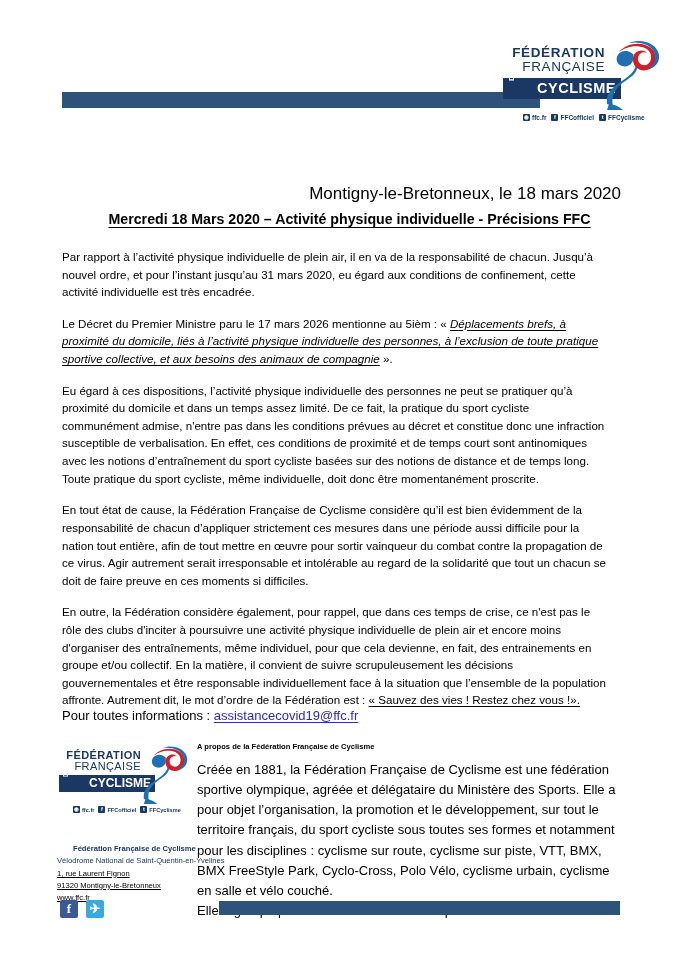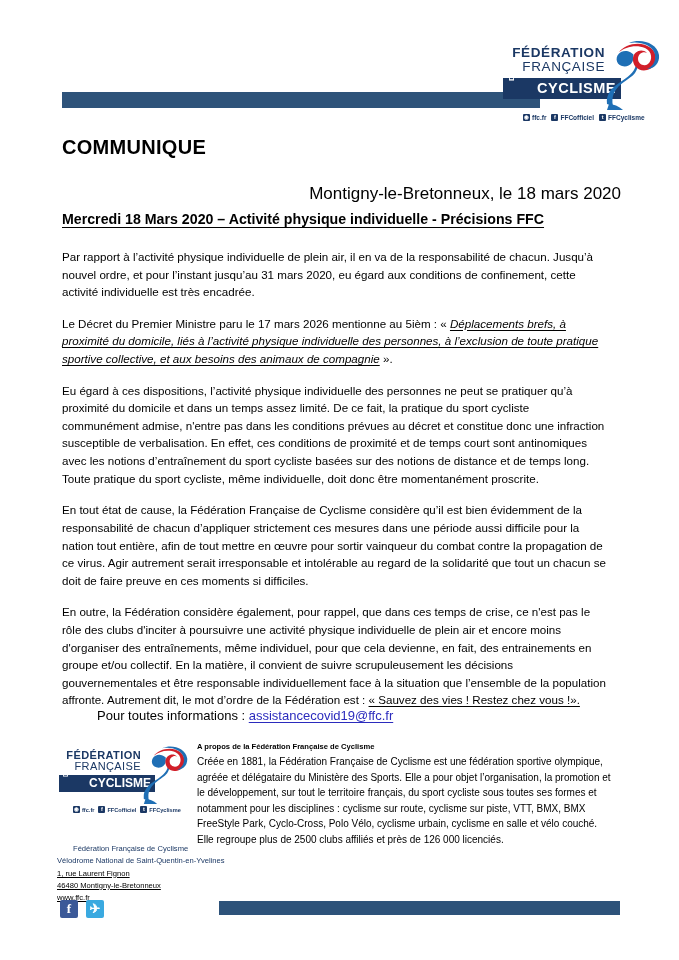--- a/index.html
+++ b/index.html
@@ -143,25 +143,26 @@
     letter-spacing: 0.3px;
   }
   .dateline {
     position: absolute;
     right: 58px;
     top: 184px;
     font-size: 17px;
   }
   .doc-title {
     position: absolute;
-    left: 62px;
+    left: 78px;
     right: 58px;
     top: 211px;
     font-size: 14.2px;
     font-weight: bold;
+    text-align: center;
     text-decoration: underline;
     text-underline-offset: 3px;
   }
 
   
   .body-col {
     position: absolute;
     left: 62px;
     top: 248px;
     width: 558px;
@@ -180,42 +181,41 @@
   .ul-plain {
     text-decoration: underline;
     text-underline-offset: 2px;
   }
 
   .contact-line {
     position: absolute;
     left: 62px;
     top: 708px;
     font-size: 13px;
-    margin-left: 35px;
   }
   .mail-link {
     color: #2b2bbd;
     text-decoration: underline;
     text-underline-offset: 2px;
   }
 
   
   .about {
     position: absolute;
     left: 197px;
     top: 742px;
     width: 424px;
   }
   .about-title {
     font-size: 7.6px;
     font-weight: bold;
-    margin-bottom: 3px;
+    margin-bottom: 9px;
   }
   .about-body {
-    font-size: 10px;
+    font-size: 13px;
     line-height: 1.55;
   }
   .about-body p { margin: 0; }
   .about-extra {
     position: absolute;
     left: 57px;
     top: 826px;
     width: 560px;
     font-size: 7.1px;
     line-height: 1.5;
@@ -273,21 +273,21 @@
 
   
   .foot-contact {
     position: absolute;
     left: 57px;
     top: 843px;
     font-size: 7.6px;
     line-height: 1.62;
     color: #1b3864;
   }
-  .foot-contact .fc-bold { font-weight: normal; padding-left: 16px; }
+  .foot-contact .fc-bold { font-weight: bold; padding-left: 16px; }
   .foot-contact .fc-plain { color: #000000; text-decoration: underline; }
 
   .foot-social {
     position: absolute;
     left: 60px;
     top: 900px;
     display: flex;
     gap: 8px;
   }
   .fs-icon {
@@ -348,21 +348,20 @@
           </span>
           <span class="soc-chip">
             <span class="soc-sq">t</span>
             <span>FFCyclisme</span>
           </span>
         </div>
       </div>
     </div>
   </div>
 
-  <div class="communique">COMMUNIQUE</div>
   <div class="dateline">Montigny-le-Bretonneux, le 18 mars 2020</div>
   <div class="doc-title">Mercredi 18 Mars 2020 – Activité physique individuelle - Précisions FFC</div>
 
   <div class="body-col">
 
     <p class="para">Par rapport à l’activité physique individuelle de plein air, il en va de la responsabilité de chacun. Jusqu’à nouvel ordre, et pour l’instant jusqu’au 31 mars 2020, eu égard aux conditions de confinement, cette activité individuelle est très encadrée.</p>
 
     <p class="para">
       <span>Le Décret du Premier Ministre paru le 17 mars 2026 mentionne au 5ièm : « </span><span class="quote-it">Déplacements brefs, à proximité du domicile, liés à l’activité physique individuelle des personnes, à l’exclusion de toute pratique sportive collective, et aux besoins des animaux de compagnie</span><span> ».</span>
     </p>
@@ -420,21 +419,21 @@
     <div class="about-body">
       <p>Créée en 1881, la Fédération Française de Cyclisme est une fédération sportive olympique, agréée et délégataire du Ministère des Sports. Elle a pour objet l’organisation, la promotion et le développement, sur tout le territoire français, du sport cycliste sous toutes ses formes et notamment pour les disciplines : cyclisme sur route, cyclisme sur piste, VTT, BMX, BMX FreeStyle Park, Cyclo-Cross, Polo Vélo, cyclisme urbain, cyclisme en salle et vélo couché.</p>
       <p>Elle regroupe plus de 2500 clubs affiliés et près de 126 000 licenciés.</p>
     </div>
   </div>
 
   <div class="foot-contact">
     <div class="fc-bold">Fédération Française de Cyclisme</div>
     <div>Vélodrome National de Saint-Quentin-en-Yvelines</div>
     <div class="fc-plain">1, rue Laurent Fignon</div>
-    <div class="fc-plain">46480 Montigny-le-Bretonneux</div>
+    <div class="fc-plain">91320 Montigny-le-Bretonneux</div>
     <div class="fc-plain">www.ffc.fr</div>
   </div>
 
   <div class="foot-social">
     <div class="fs-icon fs-fb">f</div>
     <div class="fs-icon fs-tw">✈</div>
   </div>
 
   <div class="foot-bar"></div>
 

